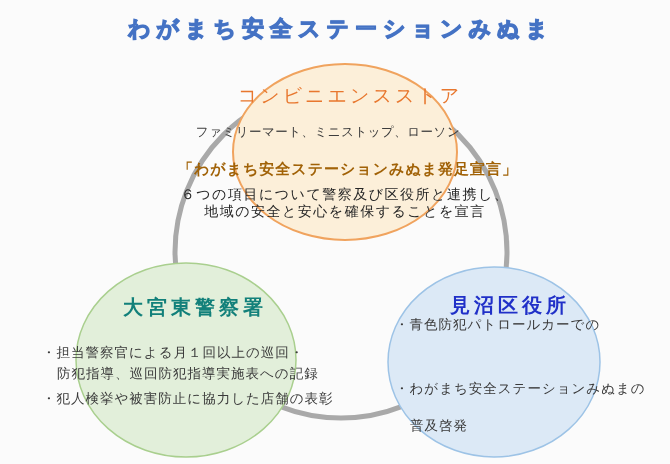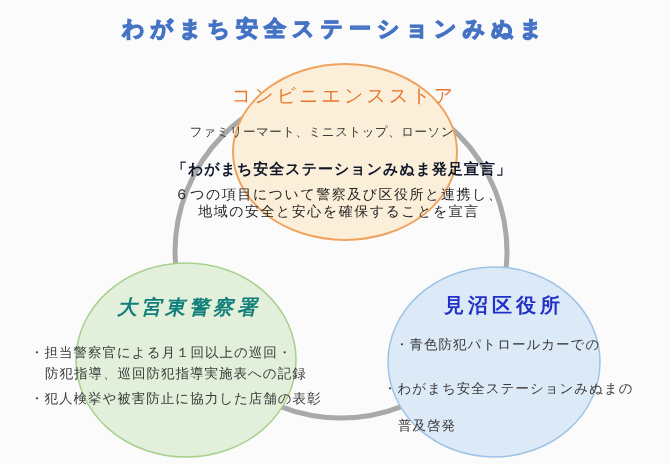--- a/index.html
+++ b/index.html
@@ -17,20 +17,21 @@
   }
   .shapes {
     position: absolute;
     left: 0; top: 0;
     width: 670px; height: 464px;
   }
   .txt {
     position: absolute;
     white-space: nowrap;
     color: #3d3d3d;
+    padding-left: 12px;
   }
   .centered { transform: translateX(-50%); }
 
   .main-title {
     left: 0; right: 0; top: 14px;
     text-align: center;
     font-size: 22px;
     font-weight: bold;
     letter-spacing: 6px;
     color: #8ab0e0;
@@ -46,47 +47,46 @@
     color: #e8772e;
   }
   .conv-line1 { left: 318px; top: 109px; font-size: 12.5px; letter-spacing: 0.5px; }
   .conv-line2 { left: 322px; top: 124px; font-size: 12.5px; letter-spacing: 0.5px; }
 
   .decl-heading {
     left: 342px; top: 160px;
     font-size: 15px;
     font-weight: bold;
     letter-spacing: 1px;
-    color: #0f172a;
+    color: #a16207;
     text-align: right;
   }
   .decl-line1 { left: 339px; top: 186px; font-size: 14px; letter-spacing: 1.5px; color: #262626; }
   .decl-line2 { left: 339px; top: 203px; font-size: 14px; letter-spacing: 1.5px; color: #262626; }
 
   .police-title {
     left: 189px; top: 294px;
     font-size: 20px;
     font-weight: bold;
     letter-spacing: 4px;
     color: #12807a;
-    font-style: italic;
   }
   .bullet { font-size: 13.5px; letter-spacing: 1px; color: #3a3a3a; }
   .police-b1l1 { left: 30px;  top: 344px; }
   .police-b1l2 { left: 45px;  top: 365px; font-family: Liberation Serif, serif; }
   .police-b2   { left: 30px;  top: 390px; }
 
   .ward-title {
     left: 504px; top: 292px;
     font-size: 20px;
     font-weight: bold;
     letter-spacing: 4px;
     color: #2030c8;
   }
-  .ward-b1l1 { left: 383px; top: 336px; margin-left: 12px; }
+  .ward-b1l1 { left: 383px; top: 316px; }
   .ward-b1l2 { left: 398px; top: 356px; }
   .ward-b2l1 { left: 383px; top: 380px; }
   .ward-b2l2 { left: 398px; top: 417px; }
 </style>
 </head>
 <body>
 
 <div class="stage">
 
   <svg class="shapes" viewBox="0 0 670 464" xmlns="http://www.w3.org/2000/svg">

